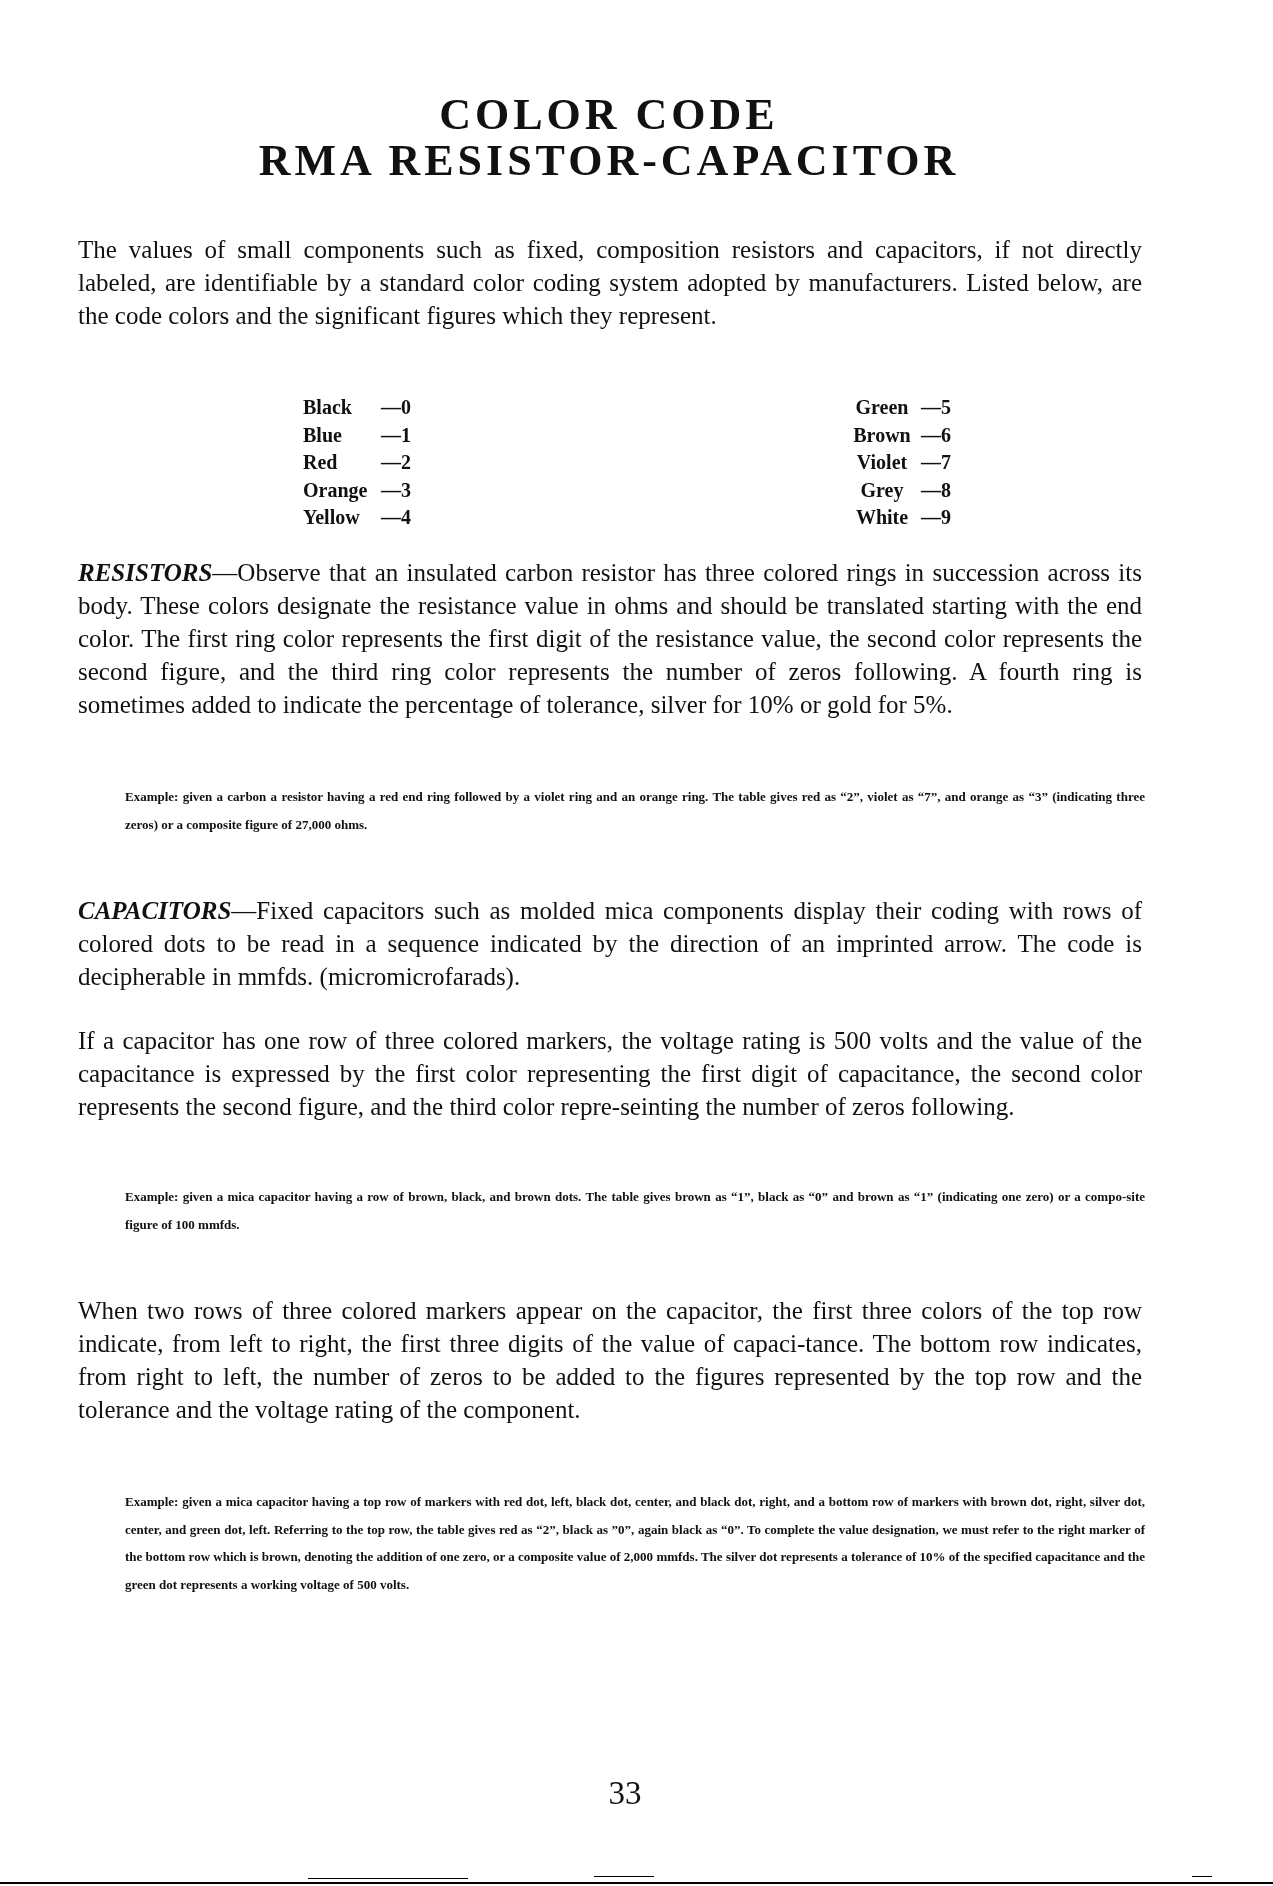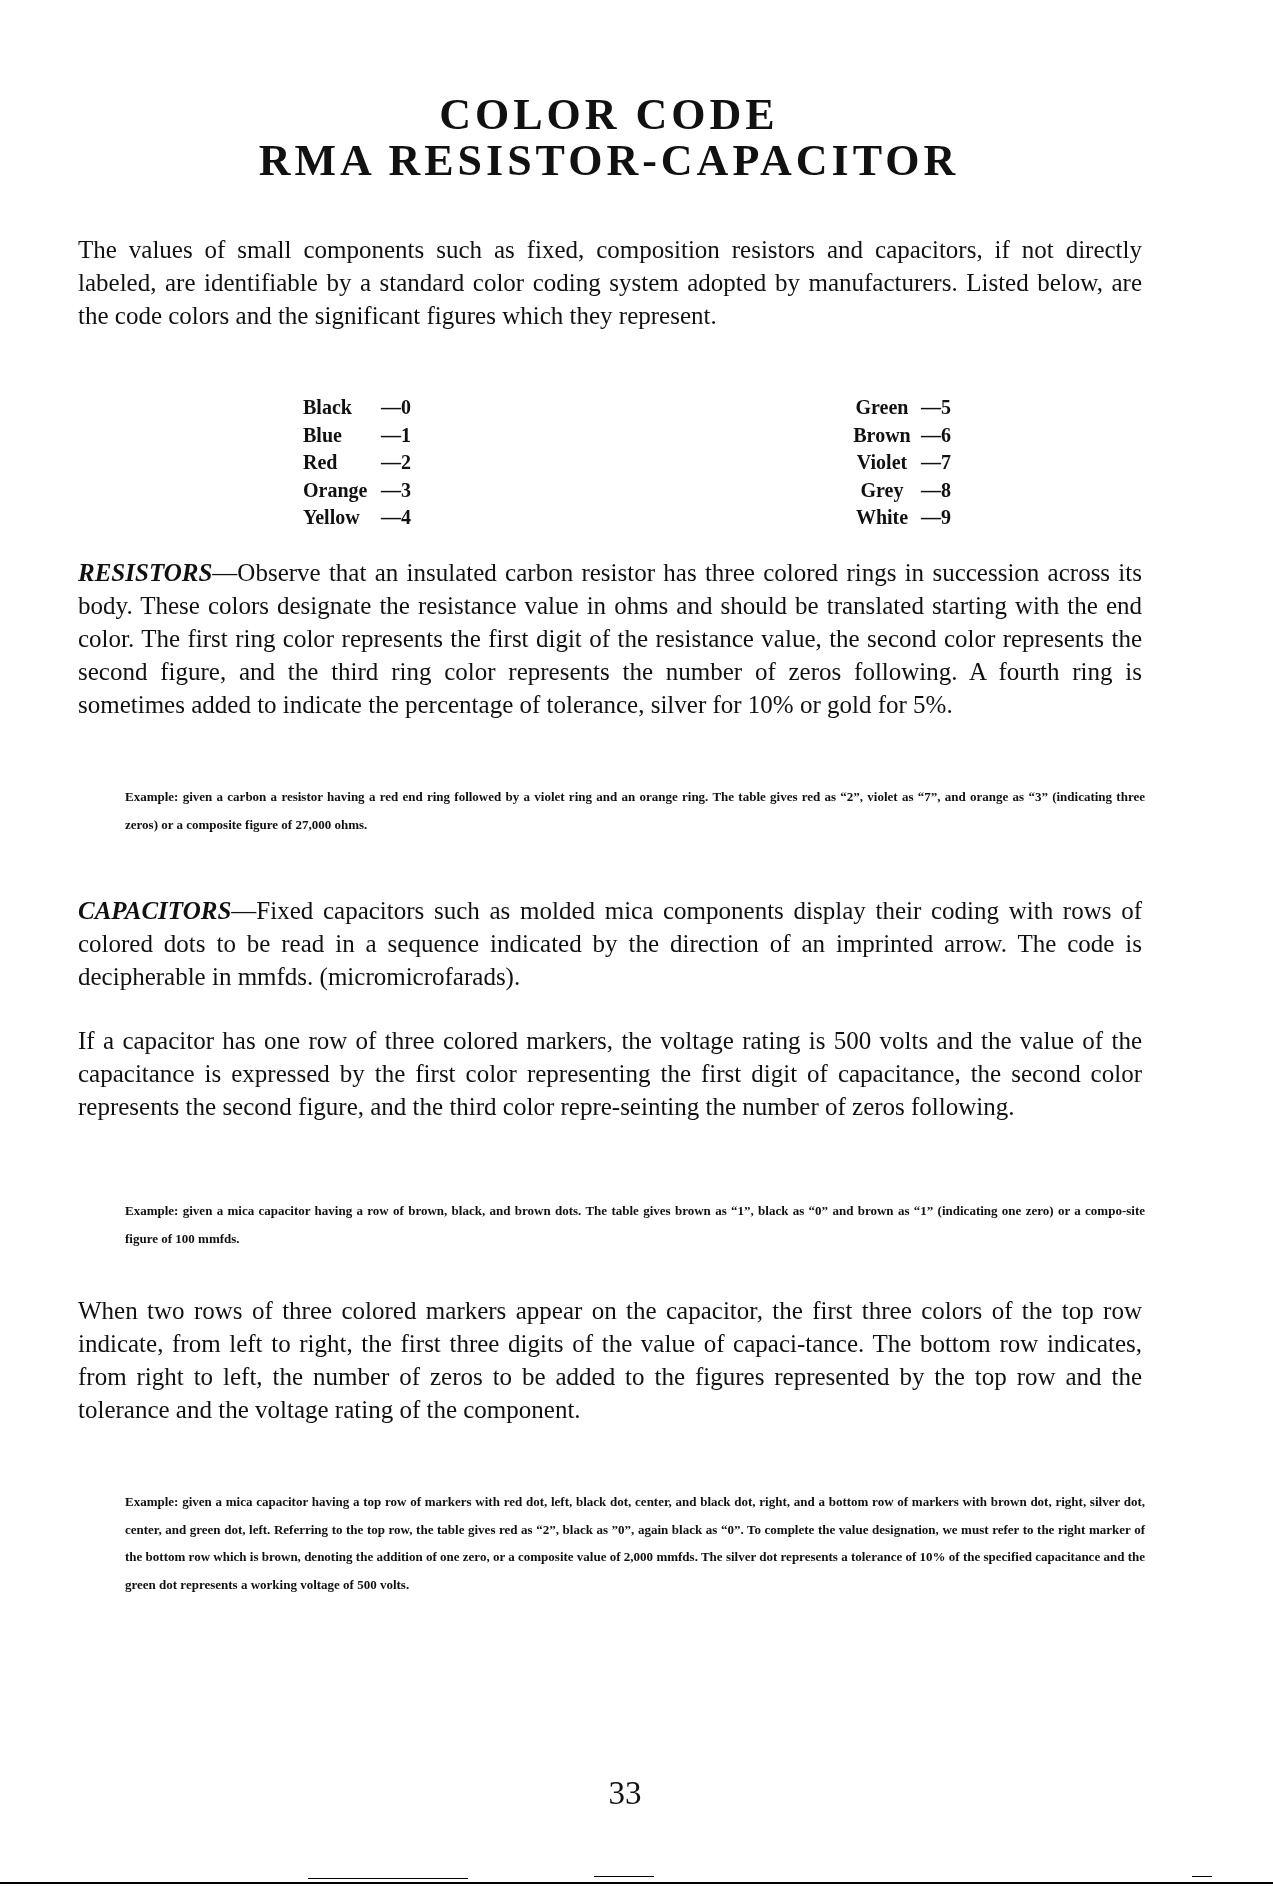--- a/index.html
+++ b/index.html
@@ -88,21 +88,21 @@
 </div>
 
 <div class="para" style="top:556px;"><span class="lead">RESISTORS</span><span>—Observe that an insulated carbon resistor has three colored rings in succession across its body. These colors designate the resistance value in ohms and should be translated starting with the end color. The first ring color represents the first digit of the resistance value, the second color represents the second figure, and the third ring color represents the number of zeros following. A fourth ring is sometimes added to indicate the percentage of tolerance, silver for 10% or gold for 5%.</span></div>
 
 <div class="example" style="top:783px;">Example: given a carbon a resistor having a red end ring followed by a violet ring and an orange ring. The table gives red as “2”, violet as “7”, and orange as “3” (indicating three zeros) or a composite figure of 27,000 ohms.</div>
 
 <div class="para" style="top:894px;"><span class="lead">CAPACITORS</span><span>—Fixed capacitors such as molded mica components display their coding with rows of colored dots to be read in a sequence indicated by the direction of an imprinted arrow. The code is decipherable in mmfds. (micromicrofarads).</span></div>
 
 <div class="para" style="top:1024px;">If a capacitor has one row of three colored markers, the voltage rating is 500 volts and the value of the capacitance is expressed by the first color representing the first digit of capacitance, the second color represents the second figure, and the third color repre-seinting the number of zeros following.</div>
 
-<div class="example" style="top:1183px;margin-top:14px;">Example: given a mica capacitor having a row of brown, black, and brown dots. The table gives brown as “1”, black as “0” and brown as “1” (indicating one zero) or a compo-site figure of 100 mmfds.</div>
+<div class="example" style="top:1183px;">Example: given a mica capacitor having a row of brown, black, and brown dots. The table gives brown as “1”, black as “0” and brown as “1” (indicating one zero) or a compo-site figure of 100 mmfds.</div>
 
 <div class="para" style="top:1294px;">When two rows of three colored markers appear on the capacitor, the first three colors of the top row indicate, from left to right, the first three digits of the value of capaci-tance. The bottom row indicates, from right to left, the number of zeros to be added to the figures represented by the top row and the tolerance and the voltage rating of the component.</div>
 
 <div class="example" style="top:1488px;">Example: given a mica capacitor having a top row of markers with red dot, left, black dot, center, and black dot, right, and a bottom row of markers with brown dot, right, silver dot, center, and green dot, left. Referring to the top row, the table gives red as “2”, black as ”0”, again black as “0”. To complete the value designation, we must refer to the right marker of the bottom row which is brown, denoting the addition of one zero, or a composite value of 2,000 mmfds. The silver dot represents a tolerance of 10% of the specified capacitance and the green dot represents a working voltage of 500 volts.</div>
 
 <div class="page-number">33</div>
 
 <div class="rule" style="left:0; top:1882px; width:1273px; height:2px;"></div>
 <div class="rule" style="left:308px; top:1878px; width:160px; height:1px;"></div>
 <div class="rule" style="left:594px; top:1876px; width:60px; height:1px;"></div>

